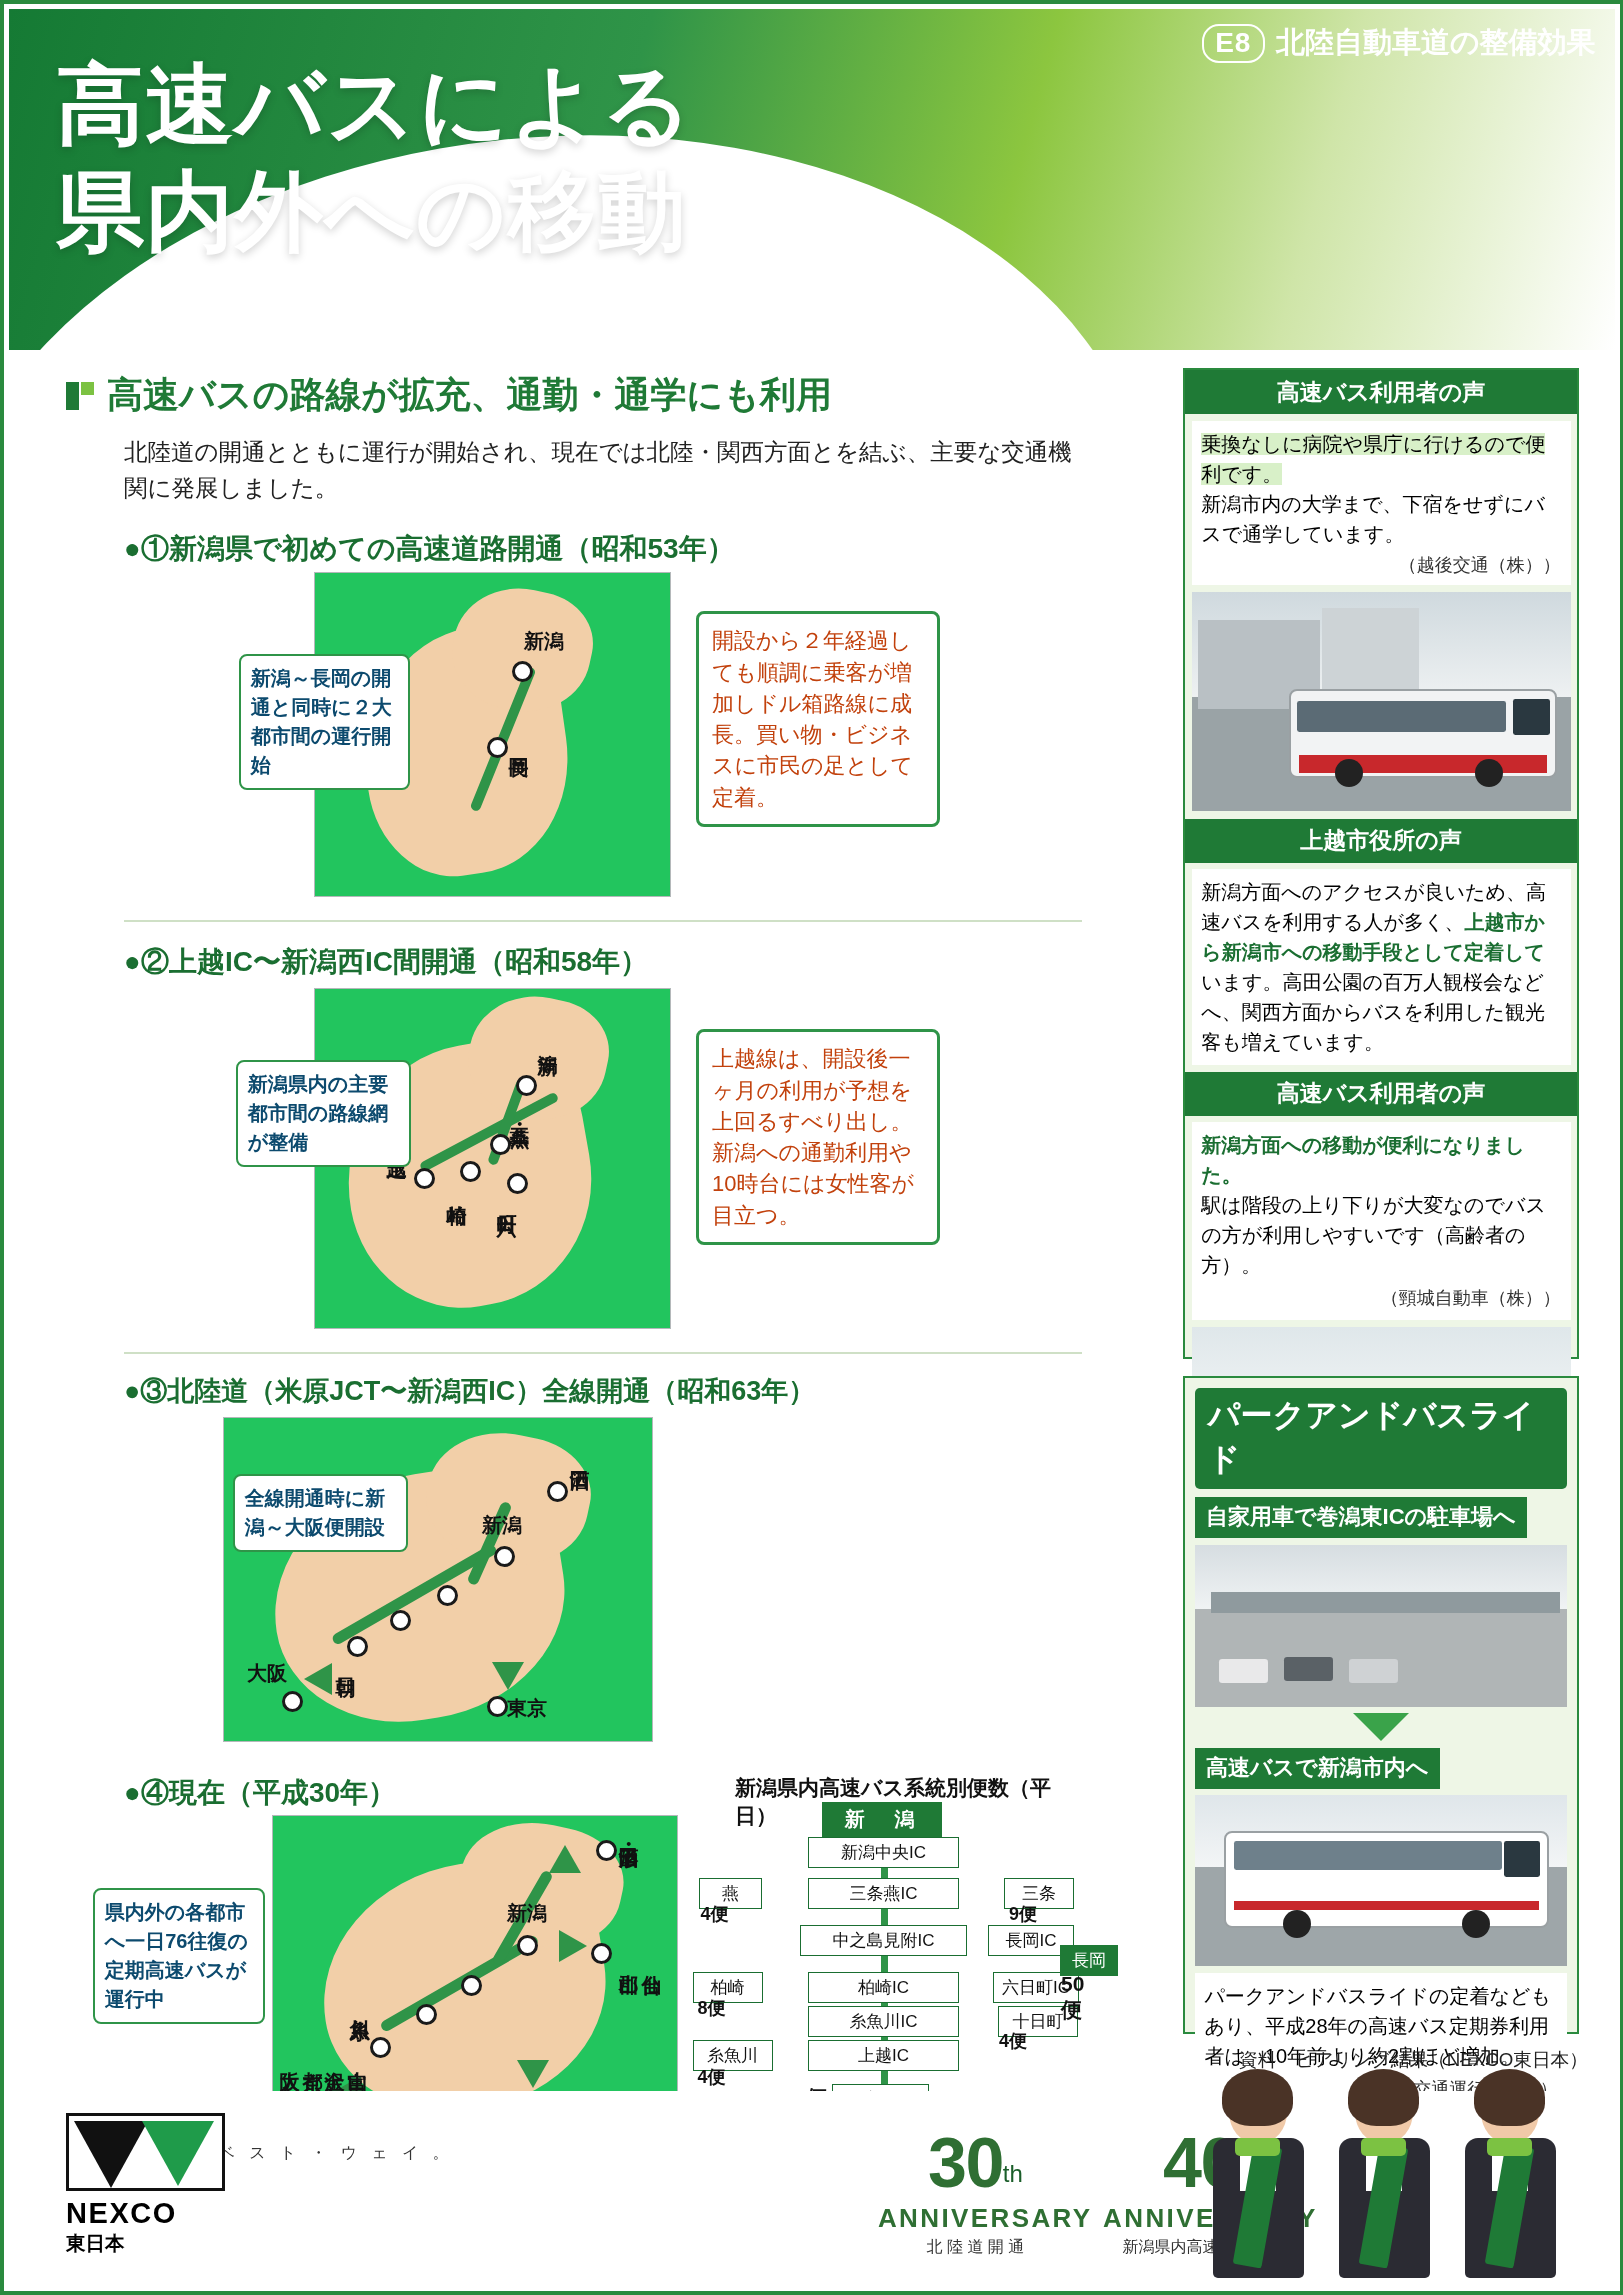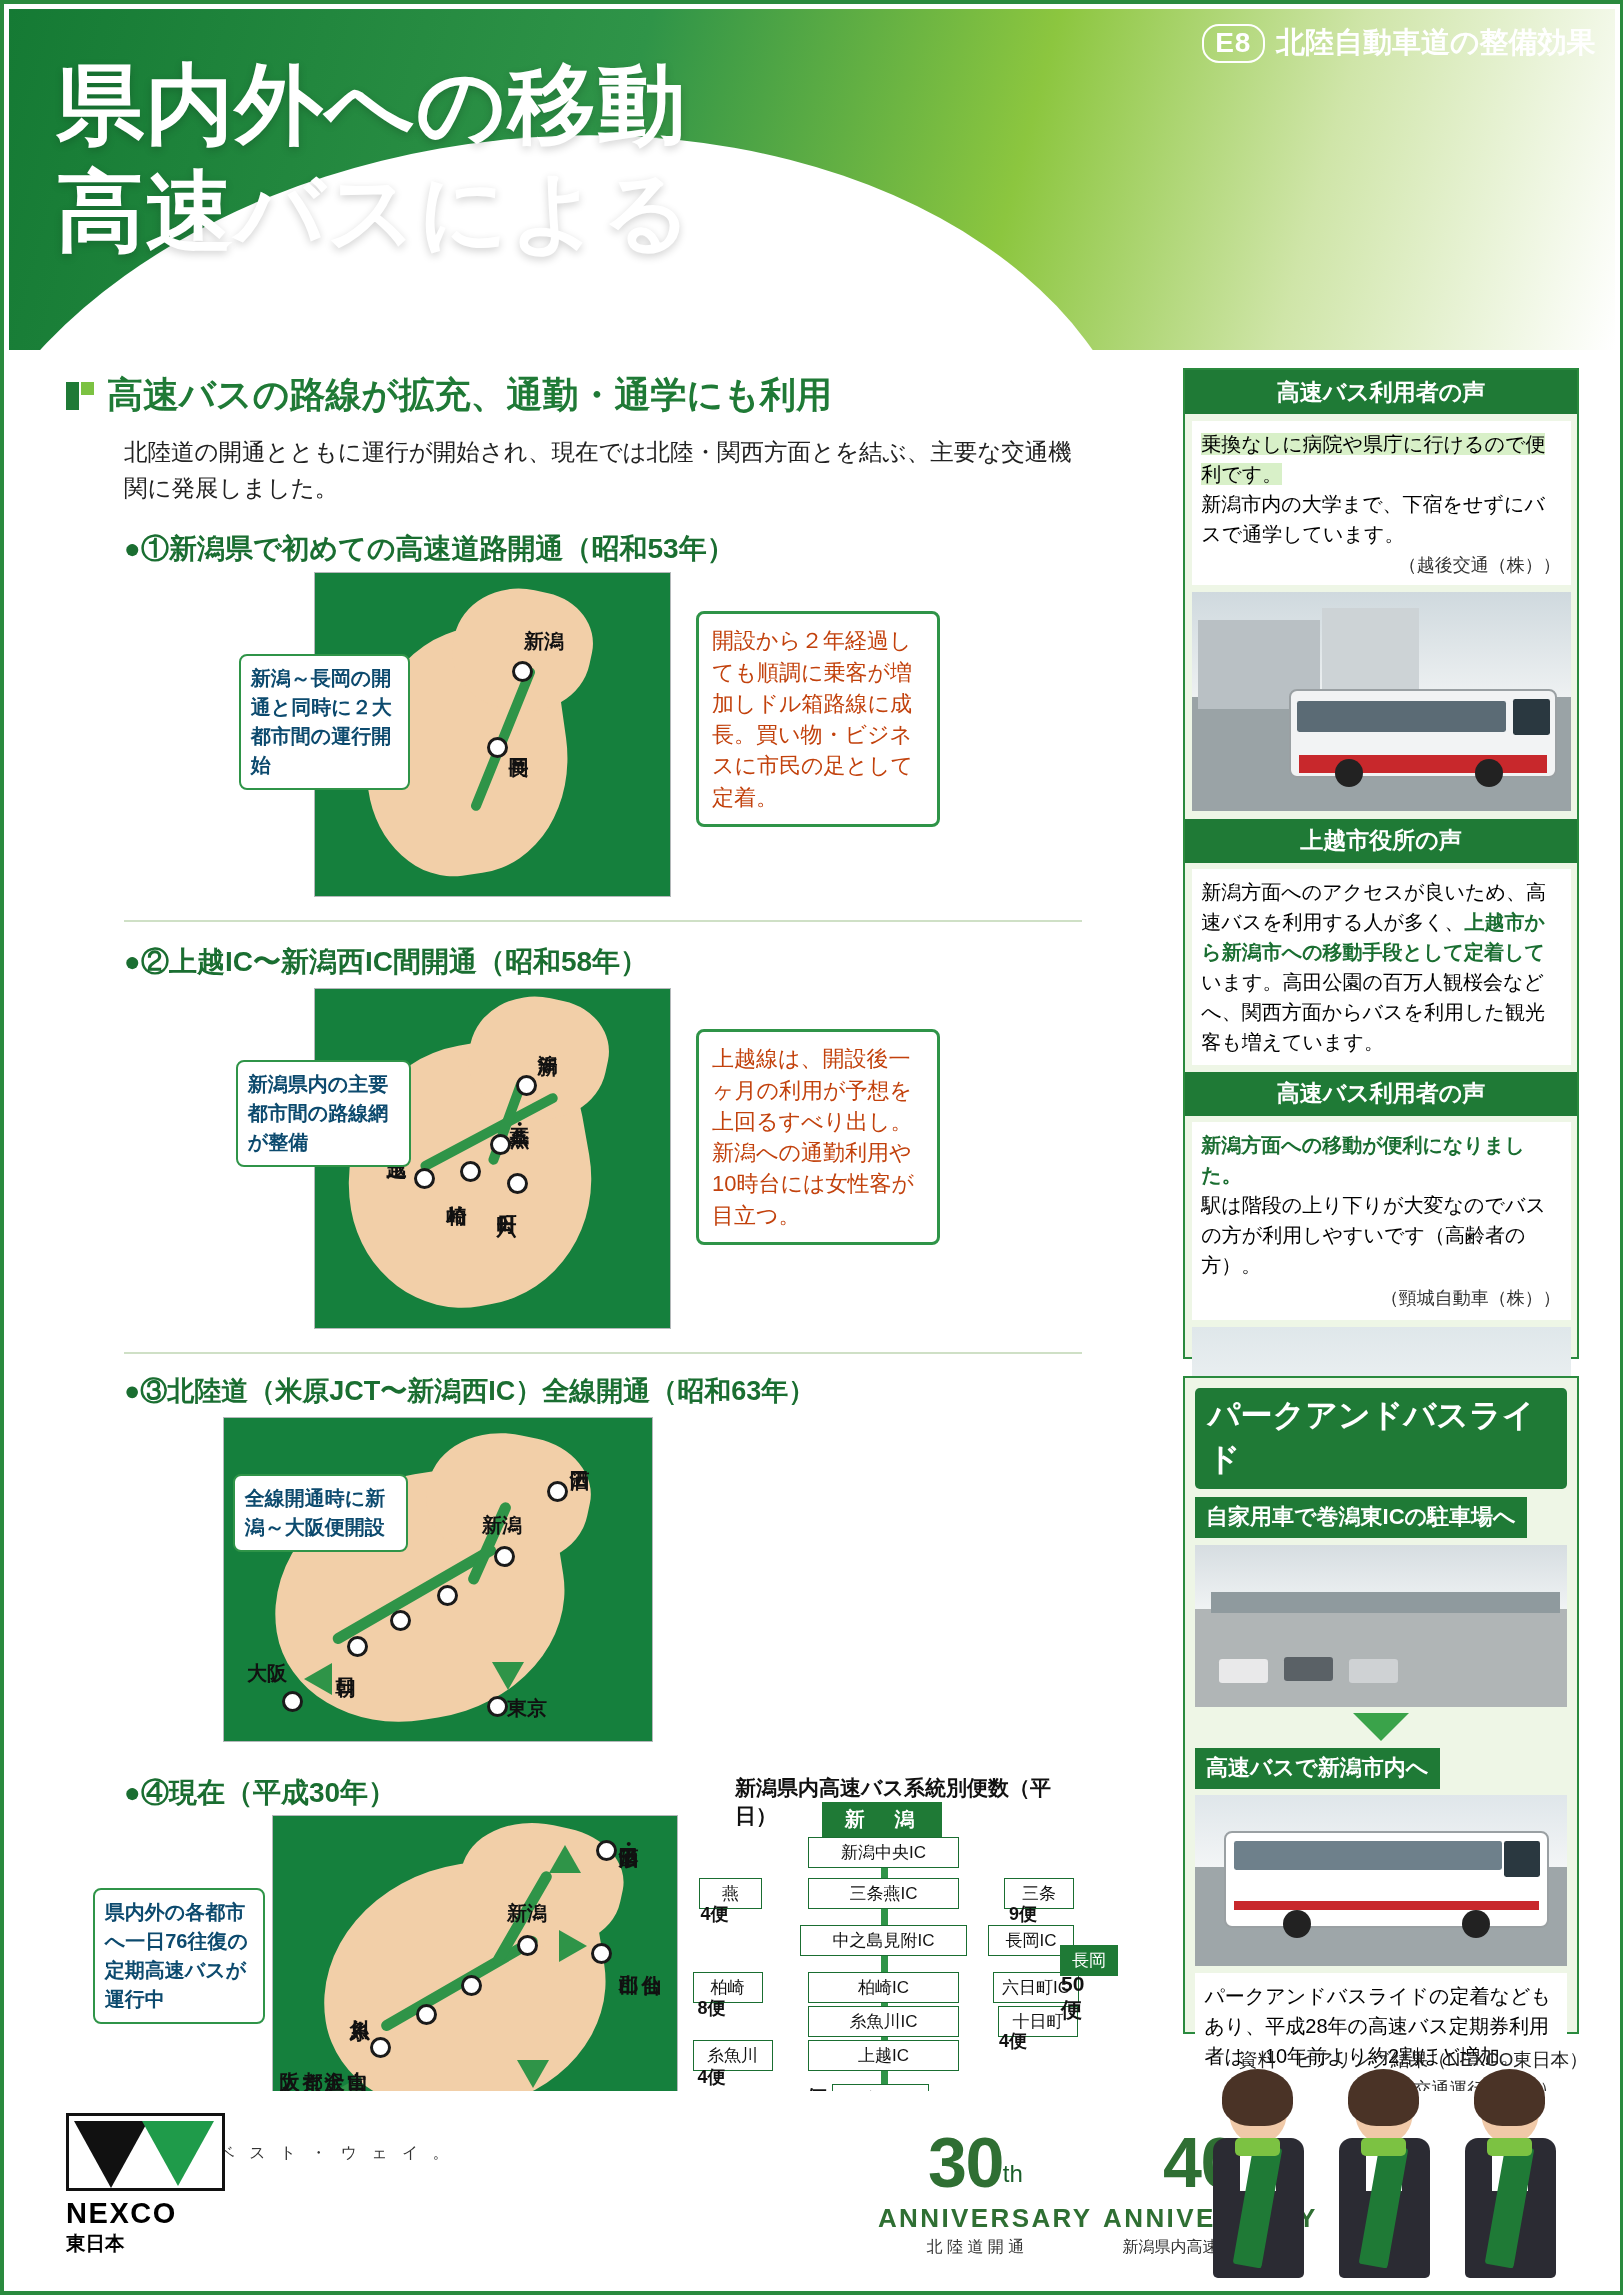--- a/index.html
+++ b/index.html
@@ -57,21 +57,21 @@
     position:absolute; left:120px; top:430px; width:958px;
     font-size:23.5px; line-height:1.55; color:#222;
   }
   
   .block-title {
     position:absolute; font-size:28px; font-weight:bold; color:#1a6e31;
   }
   .rule { position:absolute; height:1.6px; background:#cfe0c6; }
 
   .mapbox {
-    position:absolute; background:#15803d; border:0.8px solid #b4b8ba; overflow:hidden;
+    position:absolute; background:#22c55e; border:0.8px solid #b4b8ba; overflow:hidden;
   }
   .land { position:absolute; background:#f2cfa8; }
 
   .callout {
     position:absolute; border:3.2px solid #2f9448; border-radius:8px;
     background:#ffffff; color:#c2410c; font-size:22px; line-height:1.42;
     padding:11.4px 13px;
   }
 
   .bubble-left {
@@ -162,22 +162,22 @@
 
 <div class="page">
 
   <div class="header">
     <div class="swoosh"></div>
     <div class="hdr-right">
       <div class="hdr-badge">E8</div>
       <div class="hdr-sub">北陸自動車道の整備効果</div>
     </div>
     <div class="main-title">
+      <div>高速バスによる</div>
       <div>県内外への移動</div>
-      <div>高速バスによる</div>
     </div>
   </div>
 
   <div class="sec-head">
     <span class="flag-icon">
         <i class="a"></i>
         <i class="b"></i>
       </span>
     <h2>高速バスの路線が拡充、通勤・通学にも利用</h2>
   </div>

